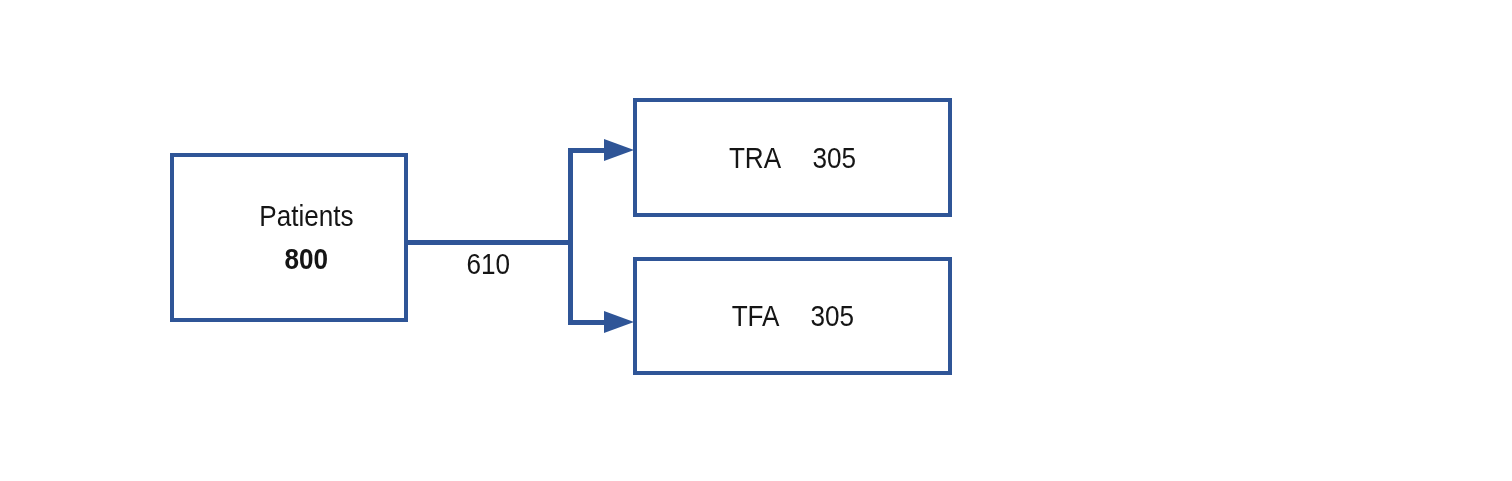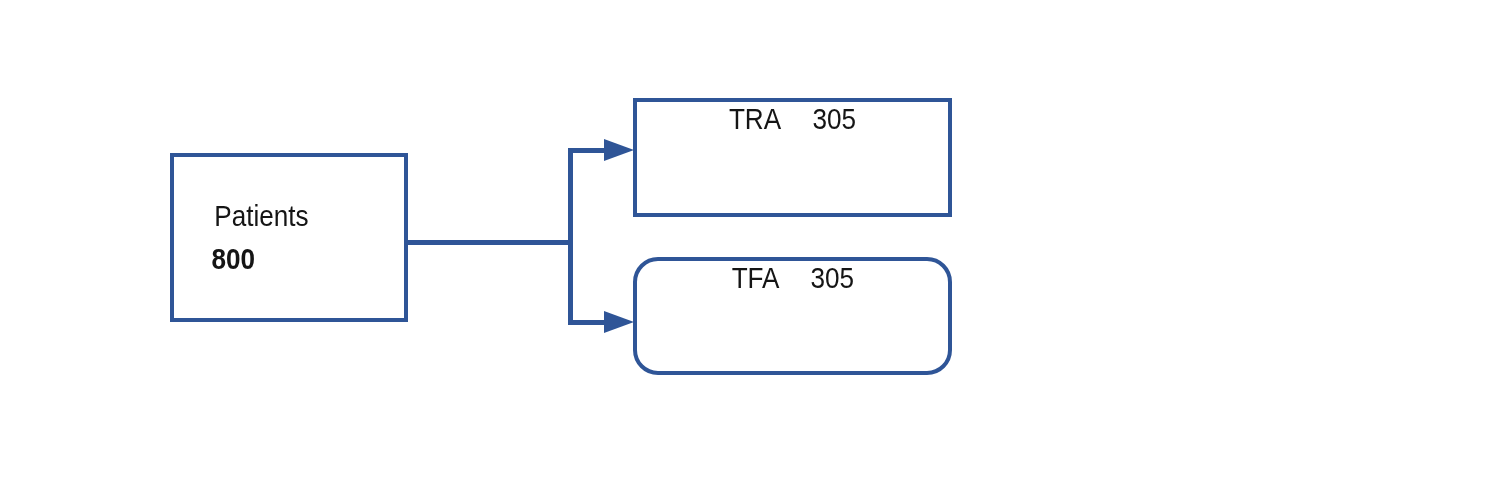--- a/index.html
+++ b/index.html
@@ -15,29 +15,29 @@
     overflow: hidden;
   }
 
   
   .box {
     position: absolute;
     box-sizing: border-box;
     border: 4px solid var(--accent, #2F5597);
     background: #ffffff;
     display: flex;
-    align-items: flex-start;
+    align-items: center;
     justify-content: center;
   }
   .box.col { flex-direction: column; gap: 9px; }
   .box.row { flex-direction: row; gap: 26px; }
 
   #patients-box { left: 170px; top: 153px; width: 238px; height: 169px; padding-left: 35px; }
   #tra-box      { left: 633px; top:  98px; width: 319px; height: 119px; }
-  #tfa-box      { left: 633px; top: 257px; width: 319px; height: 118px; border-radius: 25px; }
+  #tfa-box      { left: 633px; top: 257px; width: 319px; height: 118px; }
 
   
   .line { position: absolute; background: var(--accent, #2F5597); }
   #feeder-line { left: 408px; top: 240px; width: 164px; height: 5px; }
   #branch-line { left: 568px; top: 148px; width: 5px;   height: 177px; }
   #tra-line    { left: 568px; top: 148px; width: 38px;  height: 5px; }
   #tfa-line    { left: 568px; top: 320px; width: 38px;  height: 5px; }
 
   
   .arrowhead {
@@ -83,20 +83,23 @@
 </head>
 <body>
 
 <div class="canvas">
 
   <div class="box col" id="patients-box">
     <span class="txt">Patients</span>
     <span class="txt bold">800</span>
   </div>
 
+  <div class="edge-label" id="studied-count">
+    <span class="txt">610</span>
+  </div>
 
   <div class="line" id="feeder-line"></div>
   <div class="line" id="branch-line"></div>
   <div class="line" id="tra-line"></div>
   <div class="line" id="tfa-line"></div>
 
   <div class="arrowhead" id="tra-arrowhead"></div>
   <div class="arrowhead" id="tfa-arrowhead"></div>
 
   <div class="box row" id="tra-box">

